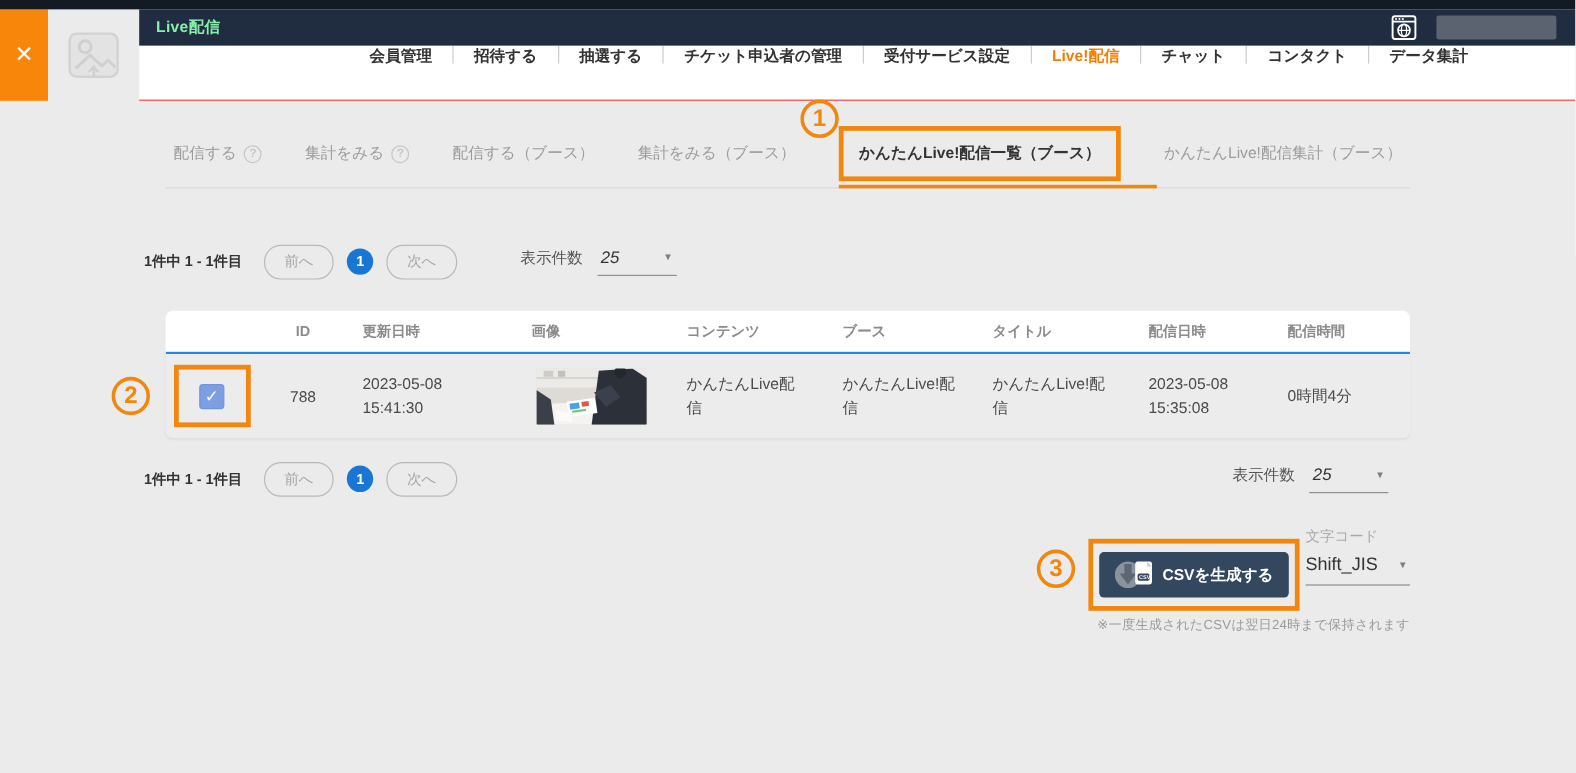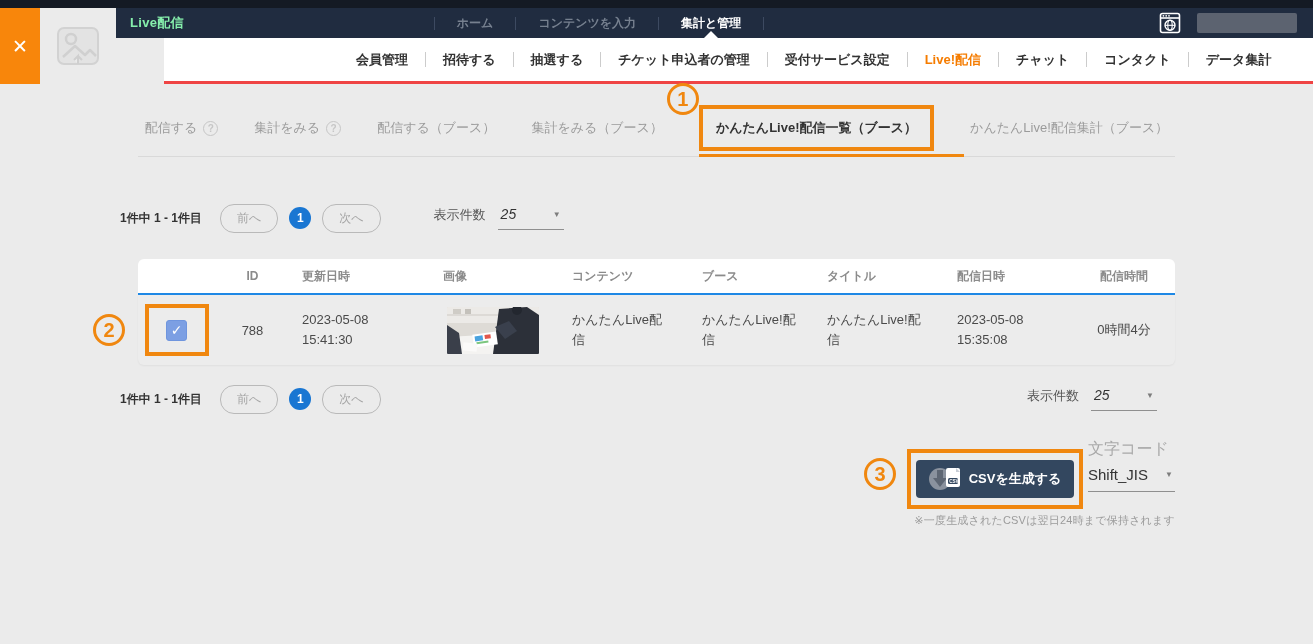--- a/index.html
+++ b/index.html
@@ -19,21 +19,21 @@
   .app-title { color:#86efac; font-weight:bold; font-size:13px; letter-spacing:.3px; }
   .nav-menu { display:flex; align-items:center; margin-left:250px; height:30px; }
   .nav-item { font-size:12px; font-weight:bold; color:#76808f; padding:0 22px; height:30px; display:flex; align-items:center; position:relative; cursor:pointer; }
   .nav-item.active { color:#fff; }
   .nav-item.active::after { content:""; position:absolute; left:50%; transform:translateX(-50%); bottom:0;
     border-left:7px solid transparent; border-right:7px solid transparent; border-bottom:7px solid #fff; }
   .nav-sep { width:1px; height:13px; background:#3d4a61; }
   .nav-right { margin-left:auto; display:flex; align-items:center; gap:16px; padding-right:6px; }
   .gray-rect { width:100px; height:20px; background:#5c6370; border-radius:2px; cursor:pointer; }
 
-  .subnav { height:46px; background:#fff; border-bottom:3px solid #ef4444; display:flex; align-items:center; padding-left:175px;margin-left:48px; }
+  .subnav { height:46px; background:#fff; border-bottom:1px solid #ef4444; display:flex; align-items:flex-start; padding-left:175px; }
   .subnav-item { font-size:13px; font-weight:bold; color:#333; padding:0 17px; cursor:pointer; white-space:nowrap; }
   .subnav-item.active { color:#f57c00; }
   .subnav-sep { width:1px; height:15px; background:#ccc; }
 
   
   .anno { width:32px; height:32px; border:3px solid #f0870f; border-radius:50%; color:#f0870f;
     font-size:20px; font-weight:bold; display:flex; align-items:center; justify-content:center; line-height:1; }
 
   
   .tabs-row { margin-left:138px; width:1037px; height:73px; display:flex; align-items:center; justify-content:center;
@@ -73,42 +73,42 @@
   .tbody-row { display:flex; align-items:center; height:70px; background:#ececec; border-radius:0 0 6px 6px;
     position:relative; box-shadow:0 1px 2px rgba(0,0,0,0.05); }
   .c-check { width:77px; display:flex; justify-content:center; }
   .c-id    { width:75px; text-align:center; }
   .c-upd   { width:135px; padding-left:12px; }
   .c-img   { width:135px; }
   .c-cont  { width:130px; padding-left:12px; }
   .c-booth { width:125px; padding-left:12px; }
   .c-title { width:130px; padding-left:12px; }
   .c-date  { width:128px; padding-left:12px; }
-  .c-dur   { width:102px; text-align:center; }
+  .c-dur   { width:102px; }
   .thead .c-img { padding-left:18px; }
   .tbody-row .c-img { display:flex; justify-content:center; }
   .td { font-size:13px; color:#4a4a4a; }
   .dt { white-space:pre-line; line-height:1.55; }
   .wrap-narrow { display:inline-block; width:100px; word-break:break-all; line-height:1.55; }
   .anno-box-check { width:64px; height:52px; border:4px solid #f0870f; display:flex; align-items:center; justify-content:center; }
   .checkbox { width:21px; height:21px; background:#7c9fe3; border:1px solid #6f95de; border-radius:3px;
     color:#fff; font-size:14px; font-weight:bold; display:flex; align-items:center; justify-content:center; cursor:pointer; }
   .row-anno { position:absolute; left:-45px; top:50%; transform:translateY(-50%); }
   .thumb { border-radius:1px; display:block; }
 
   
   .csv-area { margin-left:138px; width:1037px; position:relative; height:100px; margin-top:32px; }
   .csv-anno { position:absolute; left:726px; top:13px; }
   .csv-box { position:absolute; left:769px; top:4px; width:176px; height:60px; border:4px solid #f0870f;
     display:flex; align-items:center; justify-content:center; }
   .csv-btn { width:158px; height:38px; background:#33475f; border:none; border-radius:4px; color:#fff;
     font-size:13px; font-weight:bold; display:flex; align-items:center; justify-content:center; gap:7px;
     cursor:pointer; font-family:inherit; }
   .charset { position:absolute; left:950px; top:-6px; }
-  .charset-label { font-size:16px; color:#a9a9a9; margin-bottom:6px; }
+  .charset-label { font-size:12px; color:#a9a9a9; margin-bottom:6px; }
   .charset-select { width:87px; display:flex; align-items:center; justify-content:space-between;
     border-bottom:1px solid #8f8f8f; padding:0 2px 8px 0; cursor:pointer; }
   .charset-val { font-size:15px; color:#333; }
   .csv-note { position:absolute; right:0; top:68px; font-size:11px; color:#9b9b9b; letter-spacing:.2px; }
 </style>
 </head>
 <body>
 
 <div class="screen">
 
@@ -123,29 +123,20 @@
         <rect x="3" y="3" width="40" height="36" rx="6" fill="#e3e3e3" stroke="#d2d2d2" stroke-width="2"></rect>
         <circle cx="16" cy="14" r="5" fill="none" stroke="#d0d0d0" stroke-width="2.5"></circle>
         <path d="M8 32 L20 21 L30 30 L35 25 L41 31" fill="none" stroke="#d0d0d0" stroke-width="2.5" stroke-linejoin="round"></path>
         <path d="M23 39 L23 31 L19 35 M23 31 L27 35" fill="#ebebeb" stroke="#cfcfcf" stroke-width="2"></path>
       </svg>
     </div>
 
     <div class="header-main">
       <div class="navbar">
         <span class="app-title">Live配信</span>
-        <div class="nav-menu">
-          <span class="nav-sep"></span>
-          <span class="nav-item">ホーム</span>
-          <span class="nav-sep"></span>
-          <span class="nav-item">コンテンツを入力</span>
-          <span class="nav-sep"></span>
-          <span class="nav-item active">集計と管理</span>
-          <span class="nav-sep"></span>
-        </div>
         <div class="nav-right">
           <svg width="22" height="22" viewBox="0 0 22 22" style="cursor:pointer">
             <rect x="1.5" y="1.5" width="19" height="19" rx="2" fill="none" stroke="#fff" stroke-width="1.6"></rect>
             <line x1="1.5" y1="6" x2="20.5" y2="6" stroke="#fff" stroke-width="1.6"></line>
             <circle cx="4.4" cy="3.8" r="0.9" fill="#fff"></circle>
               <circle cx="7.2" cy="3.8" r="0.9" fill="#fff"></circle>
               <circle cx="10" cy="3.8" r="0.9" fill="#fff"></circle>
             <circle cx="11" cy="13.3" r="5" fill="none" stroke="#fff" stroke-width="1.4"></circle>
             <ellipse cx="11" cy="13.3" rx="2.2" ry="5" fill="none" stroke="#fff" stroke-width="1.1"></ellipse>
             <line x1="6" y1="13.3" x2="16" y2="13.3" stroke="#fff" stroke-width="1.1"></line>

